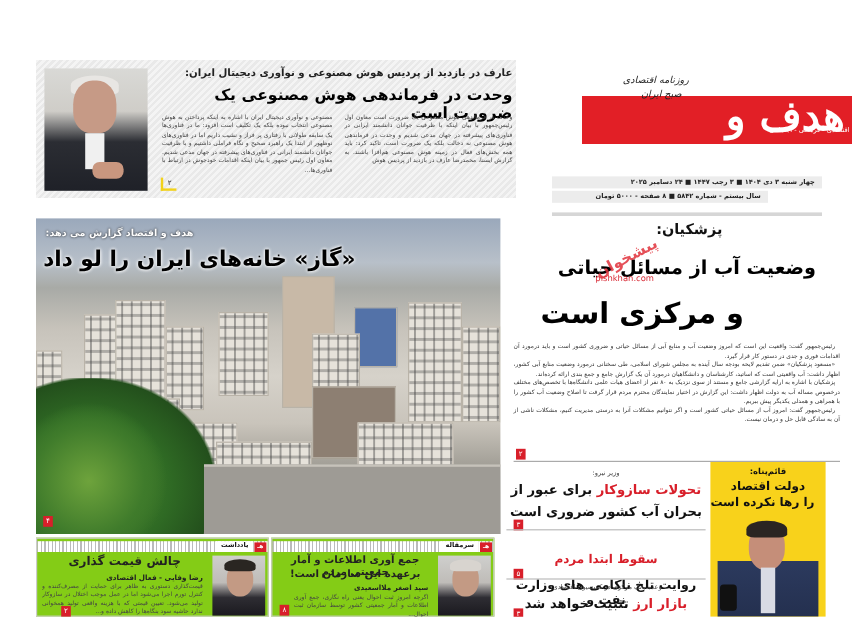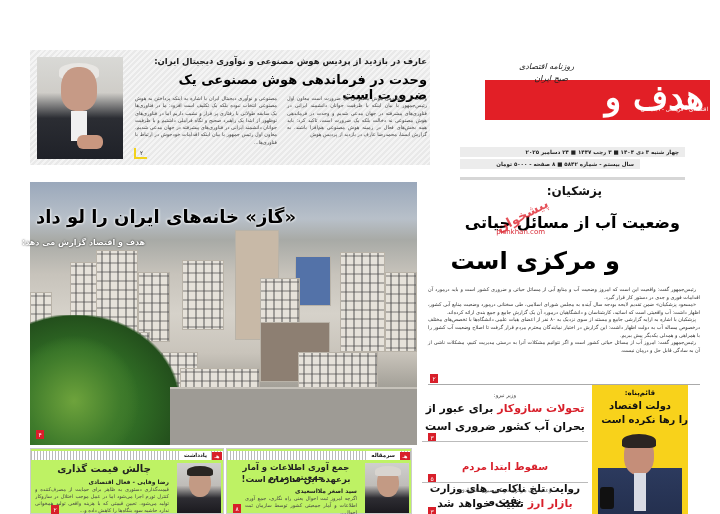--- a/index.html
+++ b/index.html
@@ -49,54 +49,54 @@
     background: linear-gradient(180deg, #9aa8bb 0%, #b8c0c9 14%, #a8aaa6 22%, #c7c3bb 35%, #d6d2ca 50%, #c9c4bb 65%, #9d9a92 80%, #7d7a74 100%);
   }
   .bldg { position: absolute; background: #e6e2da; border: 1px solid #b9b3a8; }
   .bldg.dark { background: #8d7f72; }
   .bldg.tan { background: #c8b9a7; }
   .bldg.blue { background: #5372a8; }
   .win-grid { background-image: linear-gradient(90deg, transparent 0 4px, rgba(70,70,70,.45) 4px 6px, transparent 6px), linear-gradient(0deg, transparent 0 5px, rgba(70,70,70,.35) 5px 7px, transparent 7px); background-size: 8px 9px; }
   .trees { position: absolute; left: 0; bottom: 0; width: 150px; height: 130px; background: radial-gradient(ellipse at 30% 70%, #4f8a30 0%, #2f6a24 45%, #234f1c 70%, transparent 72%); }
   .trees2 { position: absolute; left: 0; bottom: 0; width: 110px; height: 110px; background: radial-gradient(circle at 40% 60%, #6ea33c 0%, #3f7b2b 50%, transparent 70%); }
   .roof { position: absolute; left: 140px; bottom: 0; width: 247px; height: 58px; background: #9e9b95; border-top: 2px solid #c6c2ba; }
-  .main-kicker { left: 22px; top: 190px; font-size: 8px; font-weight: bold; color: #fff; text-shadow: 0 0 2px #000; direction: rtl; margin-top: 48px; }
+  .main-kicker { left: 38px; top: 190px; font-size: 8px; font-weight: bold; color: #fff; text-shadow: 0 0 2px #000; direction: rtl; }
   .main-headline { left: 36px; top: 206px; font-size: 18px; font-weight: bold; color: #000; text-shadow: 0 0 3px #fff, 0 0 3px #fff; direction: rtl; }
   .red-page-tag { background: #d81f2a; color: #fff; font-size: 6px; text-align: center; line-height: 9px; width: 8px; height: 9px; }
 
   
   .lead-kicker { right: 118px; top: 184px; font-size: 12px; font-weight: bold; color: #111; margin-left: 12px; }
   .lead-head1 { right: 40px; top: 213px; font-size: 16px; font-weight: bold; color: #000; }
   .lead-head2 { right: 100px; top: 247px; font-size: 24px; font-weight: bold; color: #000; }
   .watermark { right: 170px; top: 208px; font-size: 13px; color: #e1323c; opacity: .85; transform: rotate(-28deg); font-weight: bold; }
   .watermark-url { right: 175px; top: 228px; font-size: 7px; color: #d82a35; direction: ltr; }
   .lead-body { right: 20px; top: 286px; width: 272px; font-size: 5px; line-height: 7.6px; color: #333; text-align: justify; }
   .lead-body p { margin-bottom: 0; text-indent: 4px; }
   .sep-line { right: 20px; top: 384px; width: 272px; height: 1px; background: #aaa; }
 
   
   .yellow-box { left: 592px; top: 385px; width: 96px; height: 129px; background: #f8d21b; overflow: hidden; }
   .yb-kicker { position: absolute; right: 0; left: 0; top: 4px; text-align: center; font-size: 7px; font-weight: bold; color: #111; }
   .yb-h1 { position: absolute; right: 0; left: 0; top: 15px; text-align: center; font-size: 10px; font-weight: bold; color: #111; }
-  .yb-h2 { position: absolute; right: 0; left: 0; top: 29px; text-align: right; font-size: 10px; font-weight: bold; color: #111; }
+  .yb-h2 { position: absolute; right: 0; left: 0; top: 29px; text-align: left; font-size: 10px; font-weight: bold; color: #111; }
   .yb-person { position: absolute; left: 6px; top: 52px; width: 84px; height: 77px; background: linear-gradient(180deg, transparent 0, transparent 40%, #2c3a5e 40%, #24304f 100%); }
   .yb-head { position: absolute; left: 26px; top: 0; width: 30px; height: 38px; border-radius: 45% 45% 45% 45%; background: #c58e79; }
   .yb-hair { position: absolute; left: 24px; top: -3px; width: 34px; height: 14px; border-radius: 50% 50% 20% 20%; background: #2b2522; }
   .yb-shirt { position: absolute; left: 36px; top: 36px; width: 12px; height: 38px; background: #d9dbe4; }
   .yb-mic { position: absolute; left: 2px; top: 50px; width: 14px; height: 22px; background: #111; border-radius: 3px; }
 
   
   .st-kicker { font-size: 5.5px; color: #444; text-align: center; }
   .st-head { font-size: 11px; font-weight: bold; text-align: center; color: #111; }
   .st-head .red { color: #d81f2a; }
   .st-sep { height: 1px; background: #bbb; }
   .col-mid { left: 422px; width: 166px; }
 
   
-  .bot-box { top: 448px; height: 66px; border: 1px solid #ccc; background: #bef264; }
+  .bot-box { top: 448px; height: 66px; border: 1px solid #ccc; background: #84cc16; }
   .bot-header { position: absolute; top: 2px; height: 9px; font-size: 5.5px; font-weight: bold; text-align: right; background: repeating-linear-gradient(90deg, #bbb 0 1px, #fff 1px 3px); }
   .bot-label { background: #fff; padding: 0 4px; position: absolute; right: 12px; top: 0; line-height: 9px; }
   .bot-logo { position: absolute; right: 1px; top: 1px; width: 10px; height: 8px; background: #d81f2a; color: #fff; font-size: 5px; line-height: 8px; text-align: center; }
   .bot-photo { position: absolute; width: 44px; height: 50px; top: 14px; background: linear-gradient(180deg, #cfcfcd 0%, #bfbcb8 45%, #2e2d33 70%, #1b1a1f 100%); overflow: hidden; }
   .bot-photo .h { position: absolute; left: 12px; top: 6px; width: 22px; height: 28px; border-radius: 45%; background: #c39a84; }
   .bot-photo .hr { position: absolute; left: 10px; top: 3px; width: 26px; height: 10px; border-radius: 50% 50% 20% 20%; }
   .bot-title { position: absolute; font-size: 10px; font-weight: bold; text-align: center; color: #222; }
   .bot-author { position: absolute; font-size: 6px; font-weight: bold; color: #222; }
   .bot-text { position: absolute; font-size: 5px; line-height: 7px; color: #444; text-align: justify; }
 </style>

